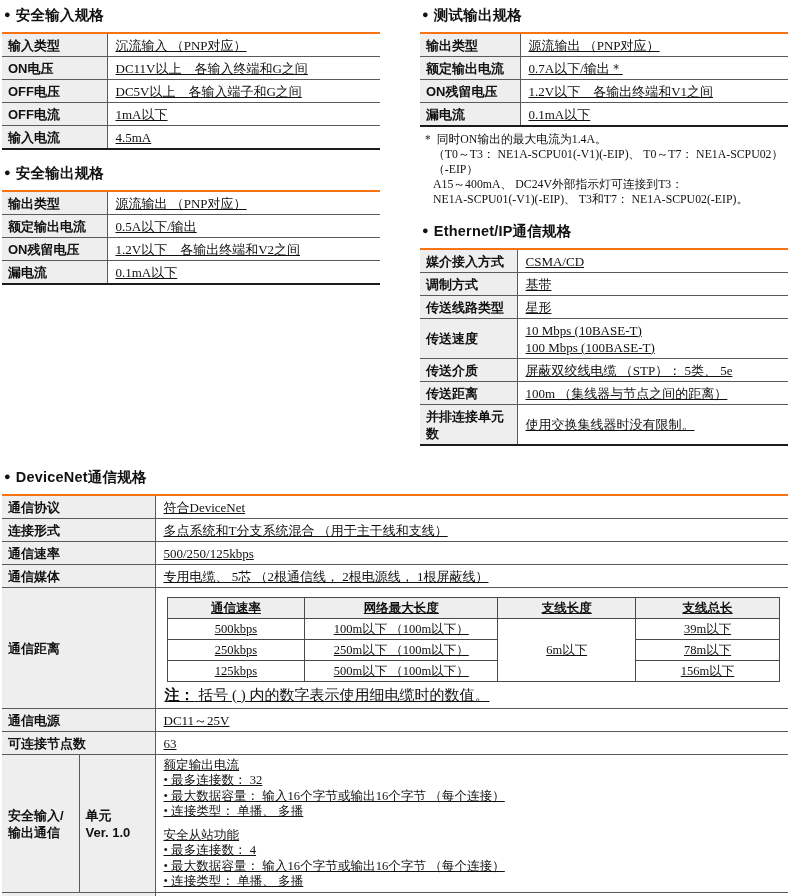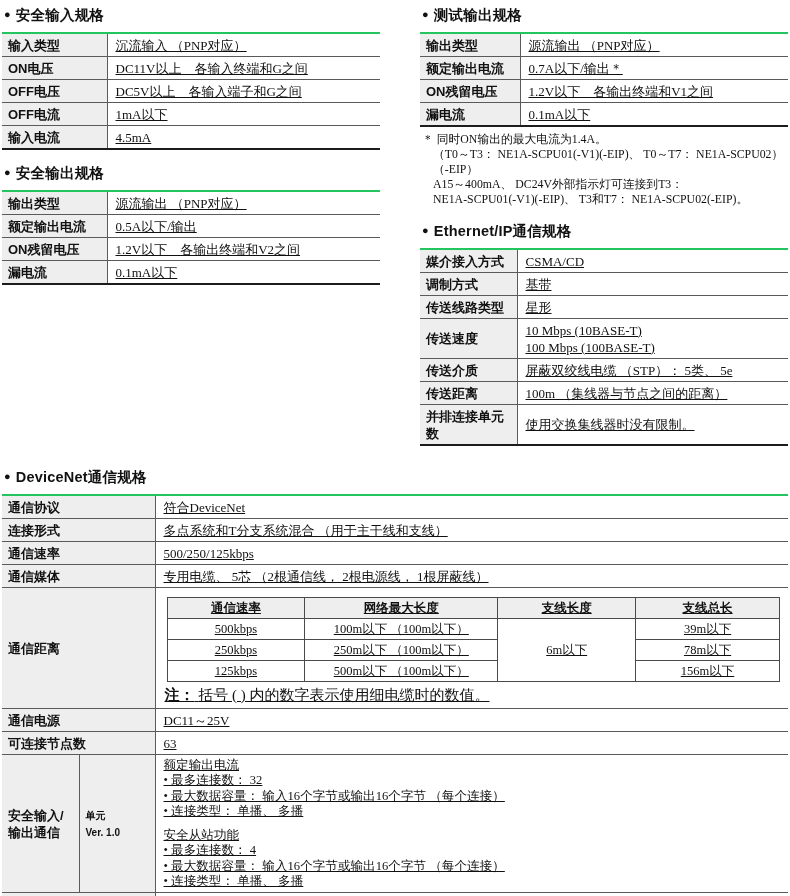--- a/index.html
+++ b/index.html
@@ -14,21 +14,21 @@
   .col-left{width:378px;margin-right:40px;flex:none;}
   .col-right{width:368px;flex:none;}
   .sec{margin-bottom:14px;}
   .sec-title{
     font-size:14.5px;font-weight:bold;margin:2px 0 7px 2px;
     font-family:Liberation Sans, sans-serif;letter-spacing:0.2px;
   }
   .sec-title .bullet{font-size:11px;vertical-align:2px;margin-right:5px;}
   table.spec{
     border-collapse:collapse;width:100%;
-    border-top:2px solid #22c55e;border-bottom:2px solid #1c1c1c;
+    border-top:2px solid #f97316;border-bottom:2px solid #1c1c1c;
     table-layout:fixed;
   }
   .spec td{
     border-bottom:1px solid #5a5a5a;
     font-size:13px;line-height:17px;padding:2.5px 8px;
     vertical-align:middle;word-break:break-all;
   }
   .spec td.lbl{
     font-weight:bold;font-family:"Liberation Sans",sans-serif;
     background:#eeeeee;border-right:1.2px solid #5a5a5a;
@@ -41,21 +41,21 @@
     font-family:"Liberation Serif",serif;font-size:11.8px;line-height:15px;
     margin:5px 0 0 2px;
   }
   .footnote .fn-line{margin:0;}
   .footnote .indent{padding-left:11px;}
   
   .dn-sec{margin-top:8px;}
   table.dn col.c1{width:77px;} table.dn col.c2{width:76px;}
   .dn td.sublbl{
     font-weight:bold;background:#eeeeee;
-    border-right:1.2px solid #5a5a5a;padding-left:6px;font-size:10px;
+    border-right:1.2px solid #5a5a5a;padding-left:6px;font-size:13px;
   }
   
   table.inner{
     border-collapse:collapse;width:calc(100% - 3px);
     margin:6px 0 2px 3px;table-layout:fixed;
   }
   .inner col.i1{width:22.5%;} .inner col.i2{width:31.5%;}
   .inner col.i3{width:22.5%;} .inner col.i4{width:23.5%;}
   .inner th,.inner td{
     border:1px solid #4a4a4a;text-align:center;

